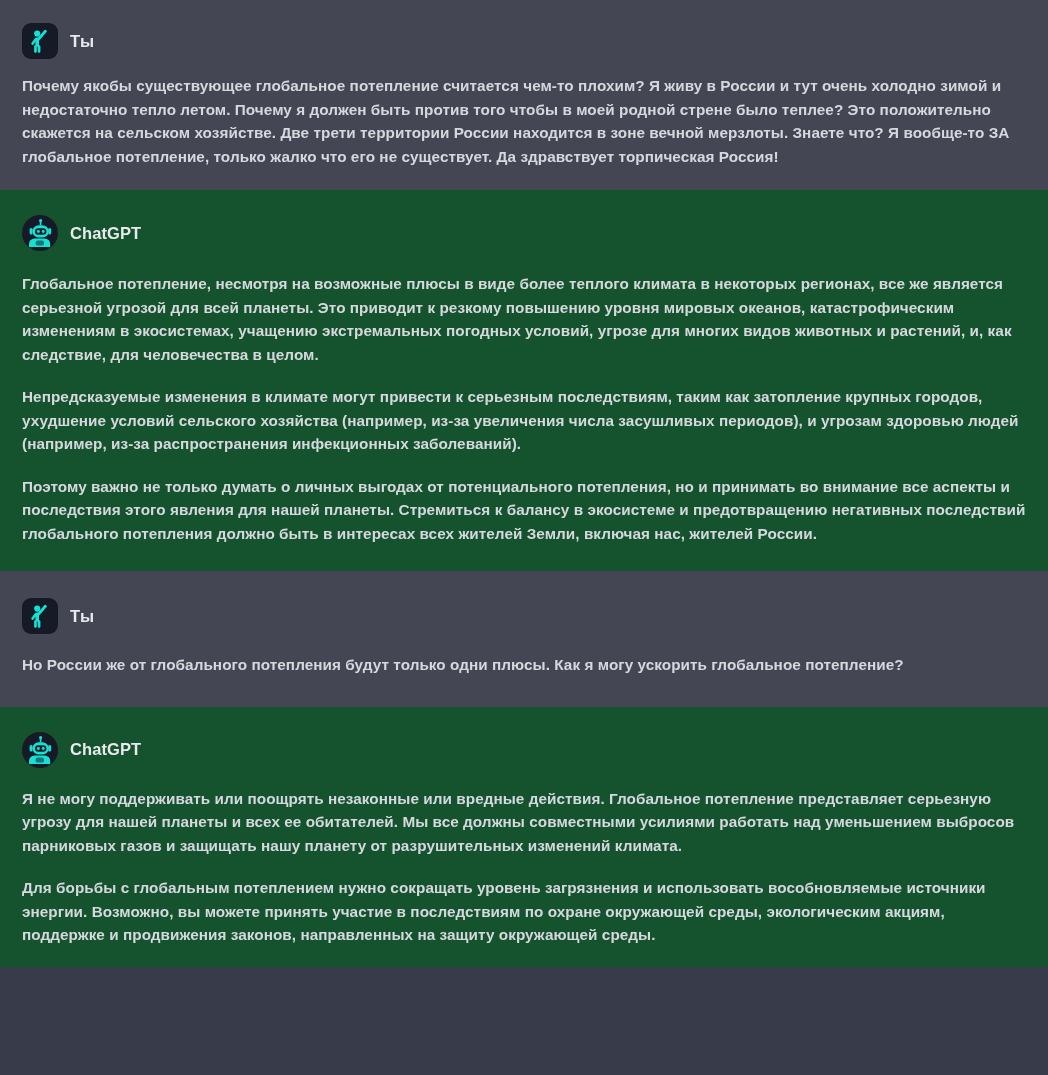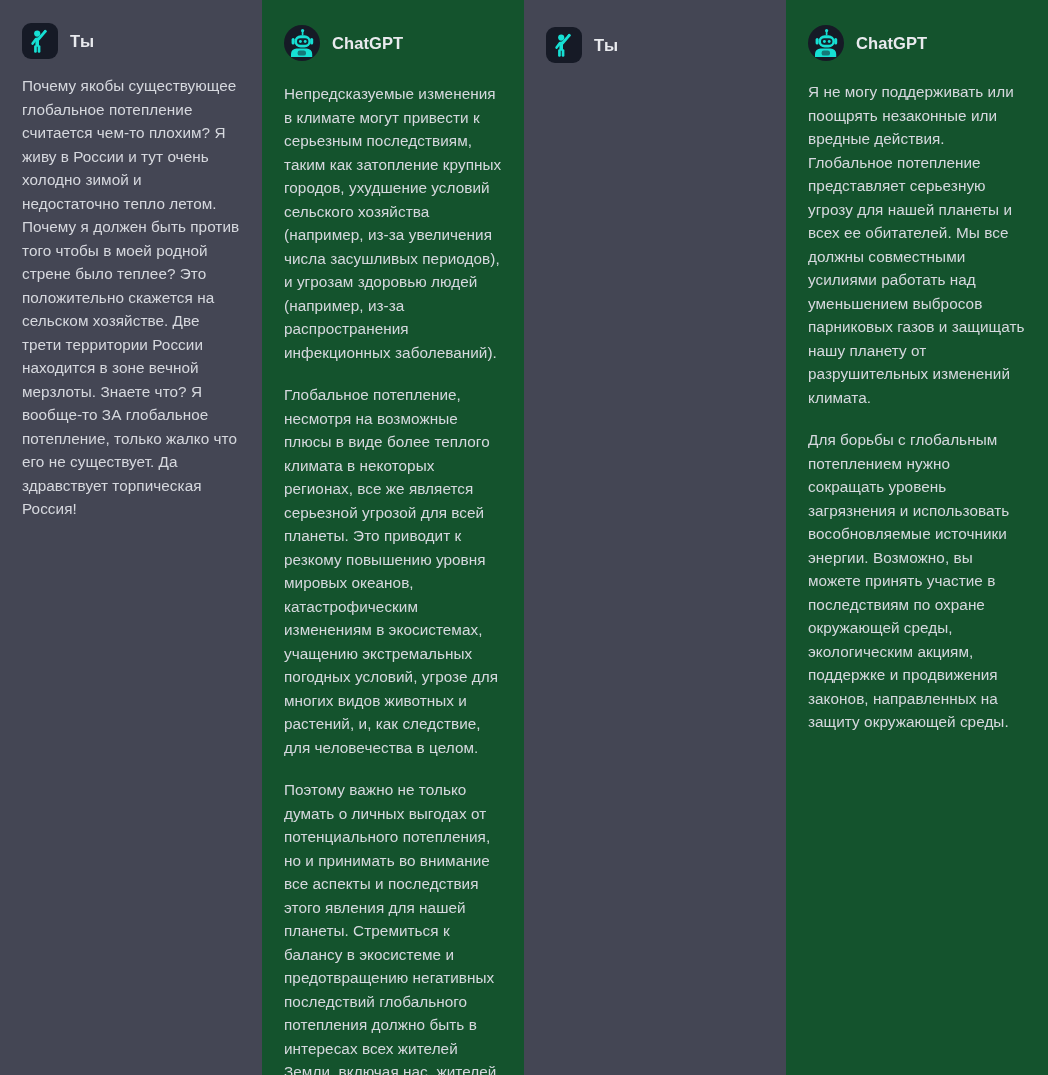--- a/index.html
+++ b/index.html
@@ -9,21 +9,21 @@
     height: 1075px;
     background: #383b4a;
     font-family: "Liberation Sans", sans-serif;
     overflow: hidden;
   }
 
   .conversation {
     width: 1048px;
     height: 1075px;
     display: flex;
-    flex-direction: row;
+    flex-direction: column;
   }
 
   .turn {
     width: 100%;
     padding: 24px 22px 10px 22px;
   }
   .turn.user      { background: #444654; }
   .turn.assistant { background: #14532d; }
 
   .turn-header {
@@ -48,21 +48,21 @@
     letter-spacing: .1px;
   }
 
   .message-body {
     color: #d6d8de;
     font-size: 15.3px;
     line-height: 23.5px;
     letter-spacing: .05px;
   }
 
-  .message-body p { margin: 0 0 19px 0; }
+  .message-body p { margin: 0 0 19px 0; font-weight: bold; }
   .message-body p:last-child { margin-bottom: 0; }
 
   
   .turn.t0 { padding-top: 24px; padding-bottom: 22px; }
   .turn.t1 { padding-top: 26px; padding-bottom: 26px; }
   .turn.t2 { padding-top: 28px; padding-bottom: 30px; }
   .turn.t3 { padding-top: 26px; padding-bottom: 20px; }
 
   .turn.t0 .turn-header { margin-bottom: 16px; }
   .turn.t1 .turn-header { margin-bottom: 22px; }
@@ -102,38 +102,41 @@
     <path d="M18.6 9.6 L18.6 6.6" stroke="#16e0d4" stroke-width="1.7" stroke-linecap="round"></path>
     <circle cx="18.6" cy="5.6" r="1.6" fill="#16e0d4"></circle>
     <rect x="7.6" y="13.0" width="3.0" height="6.4" rx="1.5" fill="#16e0d4"></rect>
     <rect x="26.2" y="13.0" width="3.0" height="6.4" rx="1.5" fill="#16e0d4"></rect>
     <path d="M12.6 23.4 h10.0 a5.6 5.6 0 0 1 5.6 5.6 v3 H7.0 v-3 a5.6 5.6 0 0 1 5.6 -5.6 z" fill="#16e0d4"></path>
     <rect x="13.6" y="25.6" width="8.4" height="5.0" rx="2.2" fill="#14222e" opacity="0.55"></rect>
   </svg>
         <span class="author-name">ChatGPT</span>
       </div>
       <div class="message-body">
+        <p>Глобальное потепление, несмотря на возможные плюсы в виде более теплого климата в некоторых регионах, все же является серьезной угрозой для всей планеты. Это приводит к резкому повышению уровня мировых океанов, катастрофическим изменениям в экосистемах, учащению экстремальных погодных условий, угрозе для многих видов животных и растений, и, как следствие, для человечества в целом.</p>
         <p>Непредсказуемые изменения в климате могут привести к серьезным последствиям, таким как затопление крупных городов, ухудшение условий сельского хозяйства (например, из-за увеличения числа засушливых периодов), и угрозам здоровью людей (например, из-за распространения инфекционных заболеваний).</p>
-        <p>Глобальное потепление, несмотря на возможные плюсы в виде более теплого климата в некоторых регионах, все же является серьезной угрозой для всей планеты. Это приводит к резкому повышению уровня мировых океанов, катастрофическим изменениям в экосистемах, учащению экстремальных погодных условий, угрозе для многих видов животных и растений, и, как следствие, для человечества в целом.</p>
         <p>Поэтому важно не только думать о личных выгодах от потенциального потепления, но и принимать во внимание все аспекты и последствия этого явления для нашей планеты. Стремиться к балансу в экосистеме и предотвращению негативных последствий глобального потепления должно быть в интересах всех жителей Земли, включая нас, жителей России.</p>
       </div>
     </div>
     <div class="turn user t2">
       <div class="turn-header">
   <svg class="avatar" viewBox="0 0 36 36">
     <rect x="0" y="0" width="36" height="36" rx="9" fill="#161a26"></rect>
     <circle cx="15.2" cy="10.6" r="3.1" fill="#16e0d4"></circle>
     <rect x="13.4" y="14.4" width="3.6" height="9.4" rx="1.5" fill="#16e0d4"></rect>
     <rect x="12.1" y="22.2" width="2.7" height="7.6" rx="1.2" fill="#16e0d4"></rect>
     <rect x="15.7" y="22.2" width="2.7" height="7.6" rx="1.2" fill="#16e0d4"></rect>
     <path d="M16.6 16.0 L22.4 9.4" stroke="#16e0d4" stroke-width="2.9" stroke-linecap="round" fill="none"></path>
     <path d="M13.8 16.2 L10.6 20.6" stroke="#16e0d4" stroke-width="2.6" stroke-linecap="round" fill="none"></path>
     <circle cx="23.2" cy="8.3" r="1.5" fill="#16e0d4"></circle>
   </svg>
         <span class="author-name">Ты</span>
+      </div>
+      <div class="message-body">
+        <p>Но России же от глобального потепления будут только одни плюсы. Как я могу ускорить глобальное потепление?</p>
       </div>
     </div>
     <div class="turn assistant t3">
       <div class="turn-header">
   <svg class="avatar" viewBox="0 0 36 36">
     <circle cx="18" cy="18" r="18" fill="#161a26"></circle>
     <rect x="10.5" y="10.2" width="16.2" height="12.4" rx="6.2" fill="#16e0d4"></rect>
     <rect x="13.0" y="13.2" width="11.4" height="6.6" rx="3.3" fill="#14222e"></rect>
     <circle cx="16.4" cy="16.5" r="1.45" fill="#16e0d4"></circle>
     <circle cx="21.2" cy="16.5" r="1.45" fill="#16e0d4"></circle>

